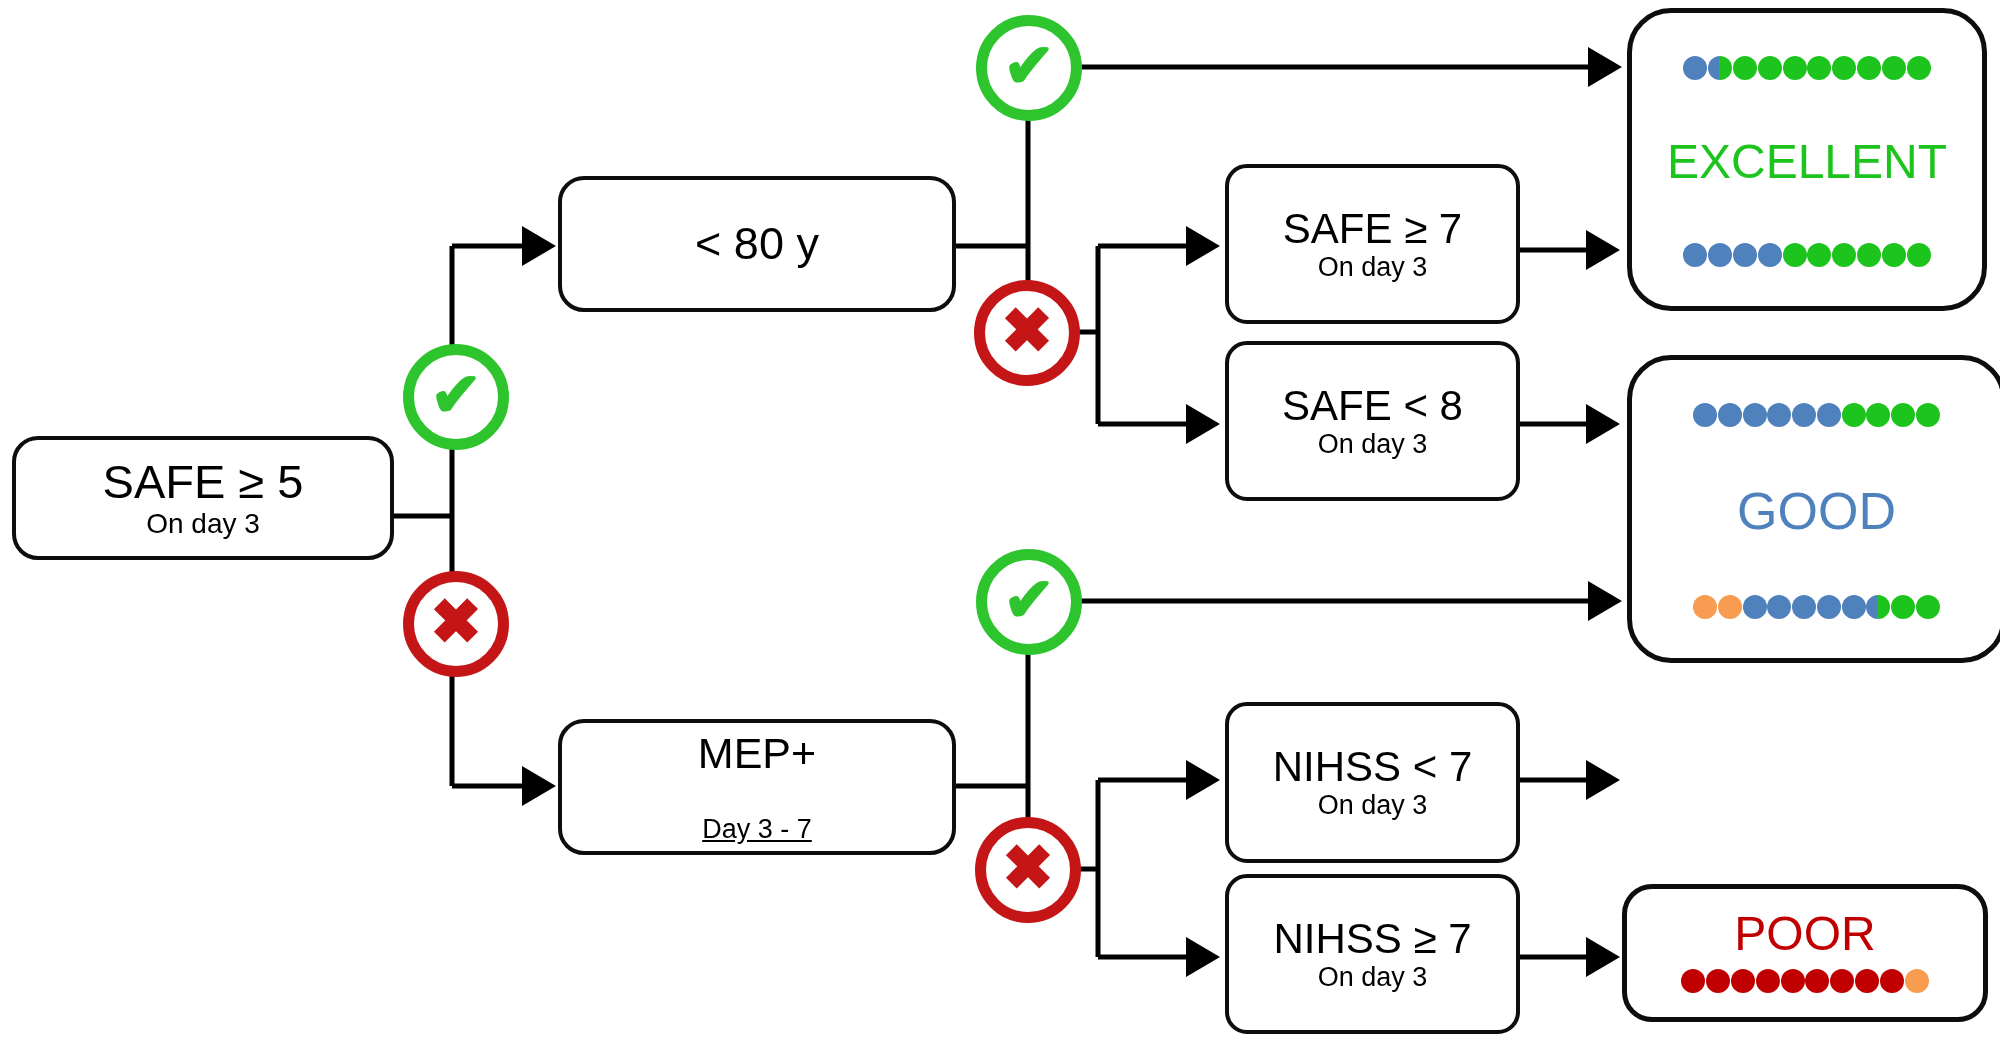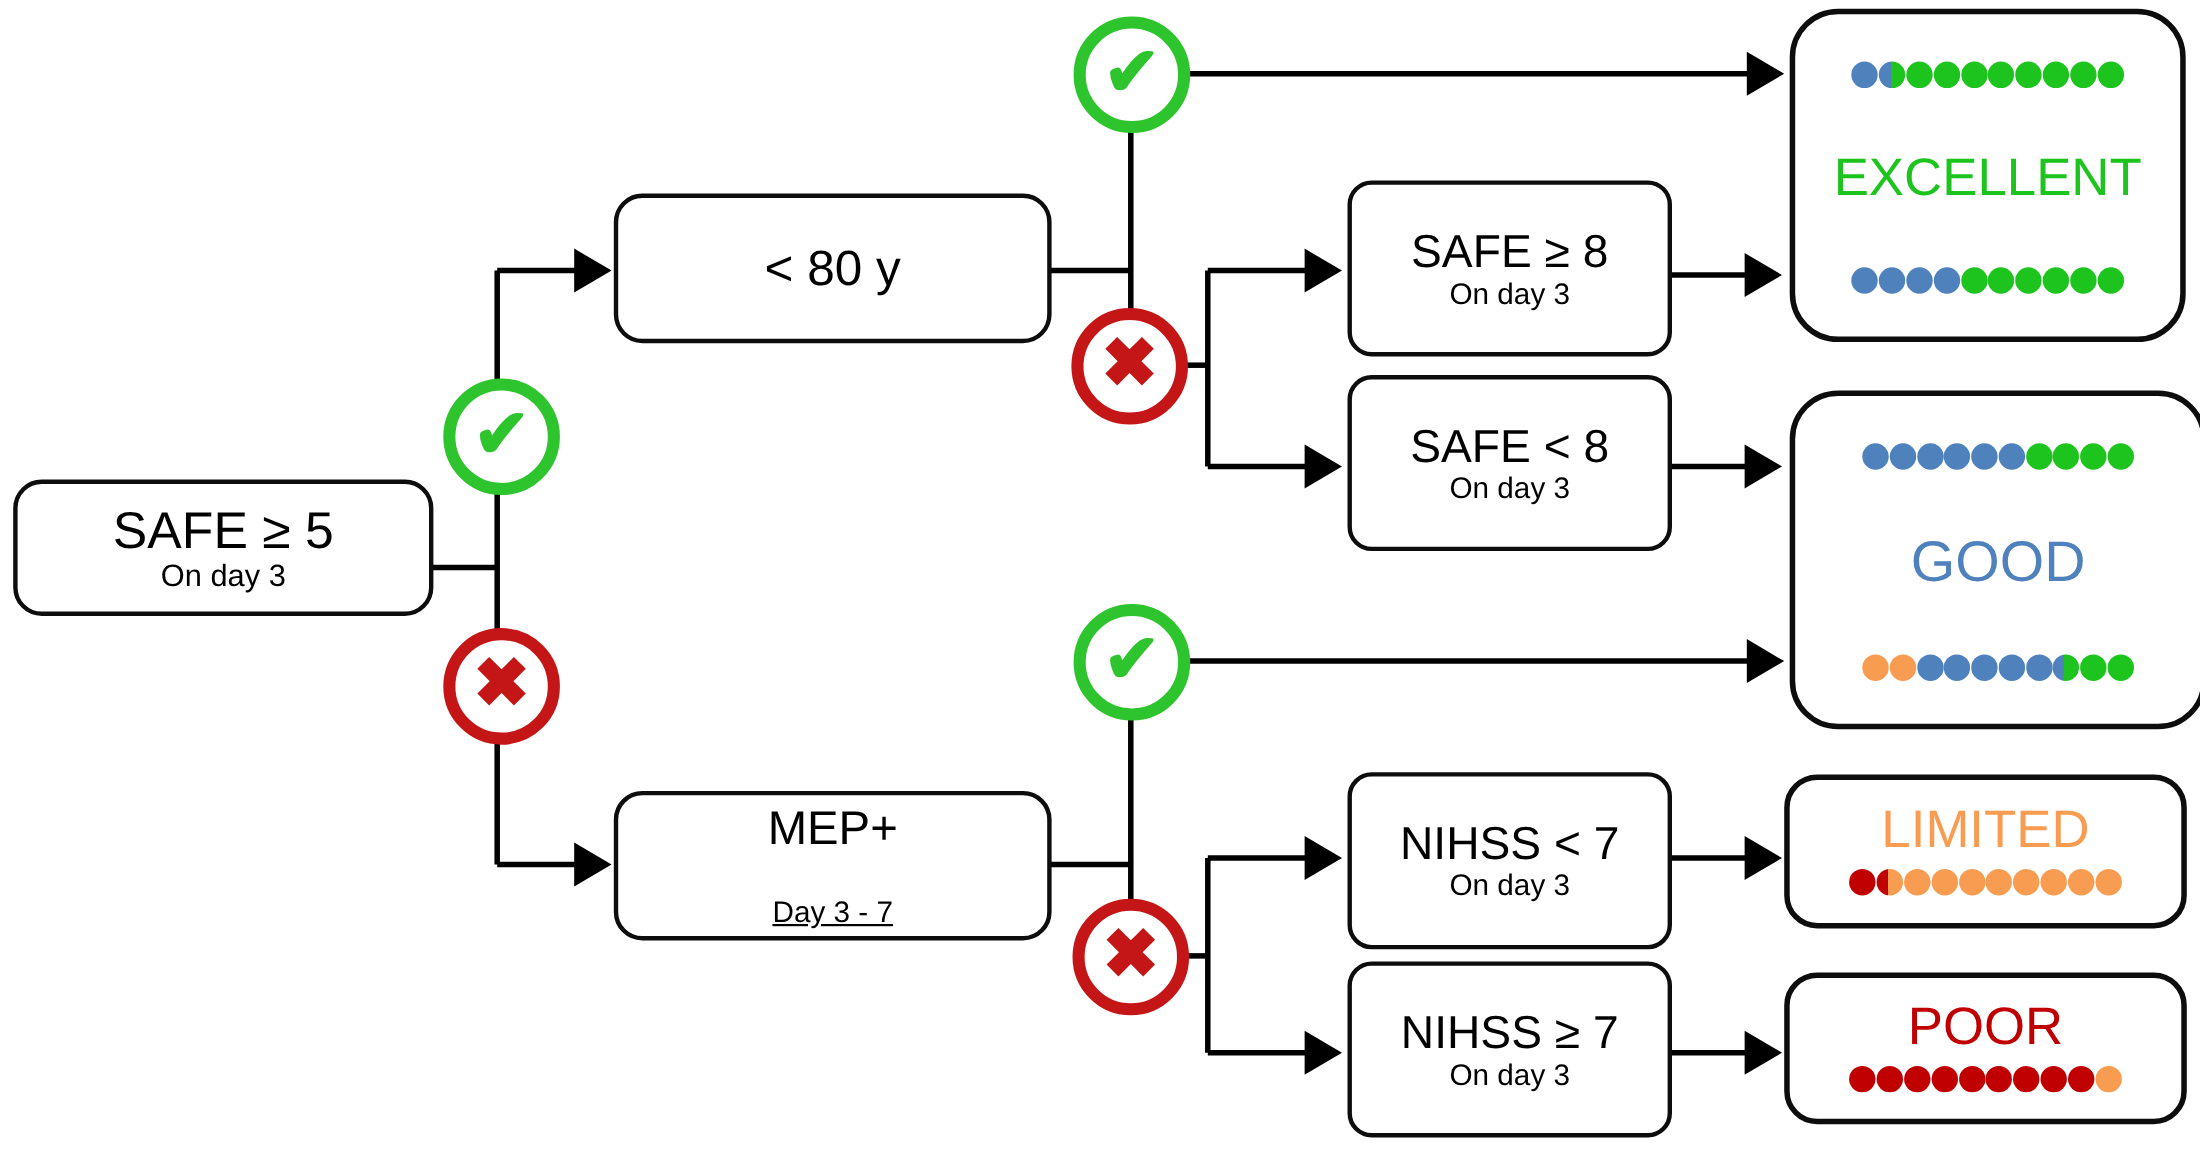--- a/index.html
+++ b/index.html
@@ -91,21 +91,21 @@
   <div class="node" style="left:558px;top:176px;width:398px;height:136px;">
     <div class="title">&lt; 80 y</div>
   </div>
 
   <div class="node" style="left:558px;top:719px;width:398px;height:136px;gap:36px;">
     <div class="title" style="font-size:43px;">MEP+</div>
     <div class="subtitle" style="font-size:27px;text-decoration:underline;">Day 3 - 7</div>
   </div>
 
   <div class="node" style="left:1225px;top:164px;width:295px;height:160px;border-radius:22px;">
-    <div class="title" style="font-size:42px;">SAFE ≥ 8</div>
+    <div class="title" style="font-size:42px;">SAFE ≥ 7</div>
     <div class="subtitle" style="font-size:27px;">On day 3</div>
   </div>
 
   <div class="node" style="left:1225px;top:341px;width:295px;height:160px;border-radius:22px;">
     <div class="title" style="font-size:42px;">SAFE &lt; 8</div>
     <div class="subtitle" style="font-size:27px;">On day 3</div>
   </div>
 
   <div class="node" style="left:1225px;top:702px;width:295px;height:161px;border-radius:22px;">
     <div class="title" style="font-size:42px;">NIHSS &lt; 7</div>
@@ -166,35 +166,20 @@
         <span class="dot" style="background: rgb(79, 129, 189);"></span>
         <span class="dot" style="background: rgb(79, 129, 189);"></span>
         <span class="dot" style="background: rgb(79, 129, 189);"></span>
         <span class="dot" style="background: rgb(79, 129, 189);"></span>
         <span class="dot" style="background: linear-gradient(90deg, rgb(79, 129, 189) 0px, rgb(79, 129, 189) 45%, rgb(30, 196, 30) 45%, rgb(30, 196, 30) 100%);"></span>
         <span class="dot" style="background: rgb(30, 196, 30);"></span>
         <span class="dot" style="background: rgb(30, 196, 30);"></span>
       </div>
   </div>
 
-  <div class="outcome small" style="left:1622px;top:704px;width:366px;height:140px;">
-    <div class="label" style="color: rgb(247, 156, 80);">LIMITED</div>
-    <div class="dotrow">
-        <span class="dot" style="background: rgb(192, 0, 0);"></span>
-        <span class="dot" style="background: linear-gradient(90deg, rgb(192, 0, 0) 0px, rgb(192, 0, 0) 45%, rgb(247, 156, 80) 45%, rgb(247, 156, 80) 100%);"></span>
-        <span class="dot" style="background: rgb(247, 156, 80);"></span>
-        <span class="dot" style="background: rgb(247, 156, 80);"></span>
-        <span class="dot" style="background: rgb(247, 156, 80);"></span>
-        <span class="dot" style="background: rgb(247, 156, 80);"></span>
-        <span class="dot" style="background: rgb(247, 156, 80);"></span>
-        <span class="dot" style="background: rgb(247, 156, 80);"></span>
-        <span class="dot" style="background: rgb(247, 156, 80);"></span>
-        <span class="dot" style="background: rgb(247, 156, 80);"></span>
-      </div>
-  </div>
 
   <div class="outcome small" style="left:1622px;top:884px;width:366px;height:138px;">
     <div class="label" style="color: rgb(192, 0, 0);">POOR</div>
     <div class="dotrow">
         <span class="dot" style="background: rgb(192, 0, 0);"></span>
         <span class="dot" style="background: rgb(192, 0, 0);"></span>
         <span class="dot" style="background: rgb(192, 0, 0);"></span>
         <span class="dot" style="background: rgb(192, 0, 0);"></span>
         <span class="dot" style="background: rgb(192, 0, 0);"></span>
         <span class="dot" style="background: rgb(192, 0, 0);"></span>

